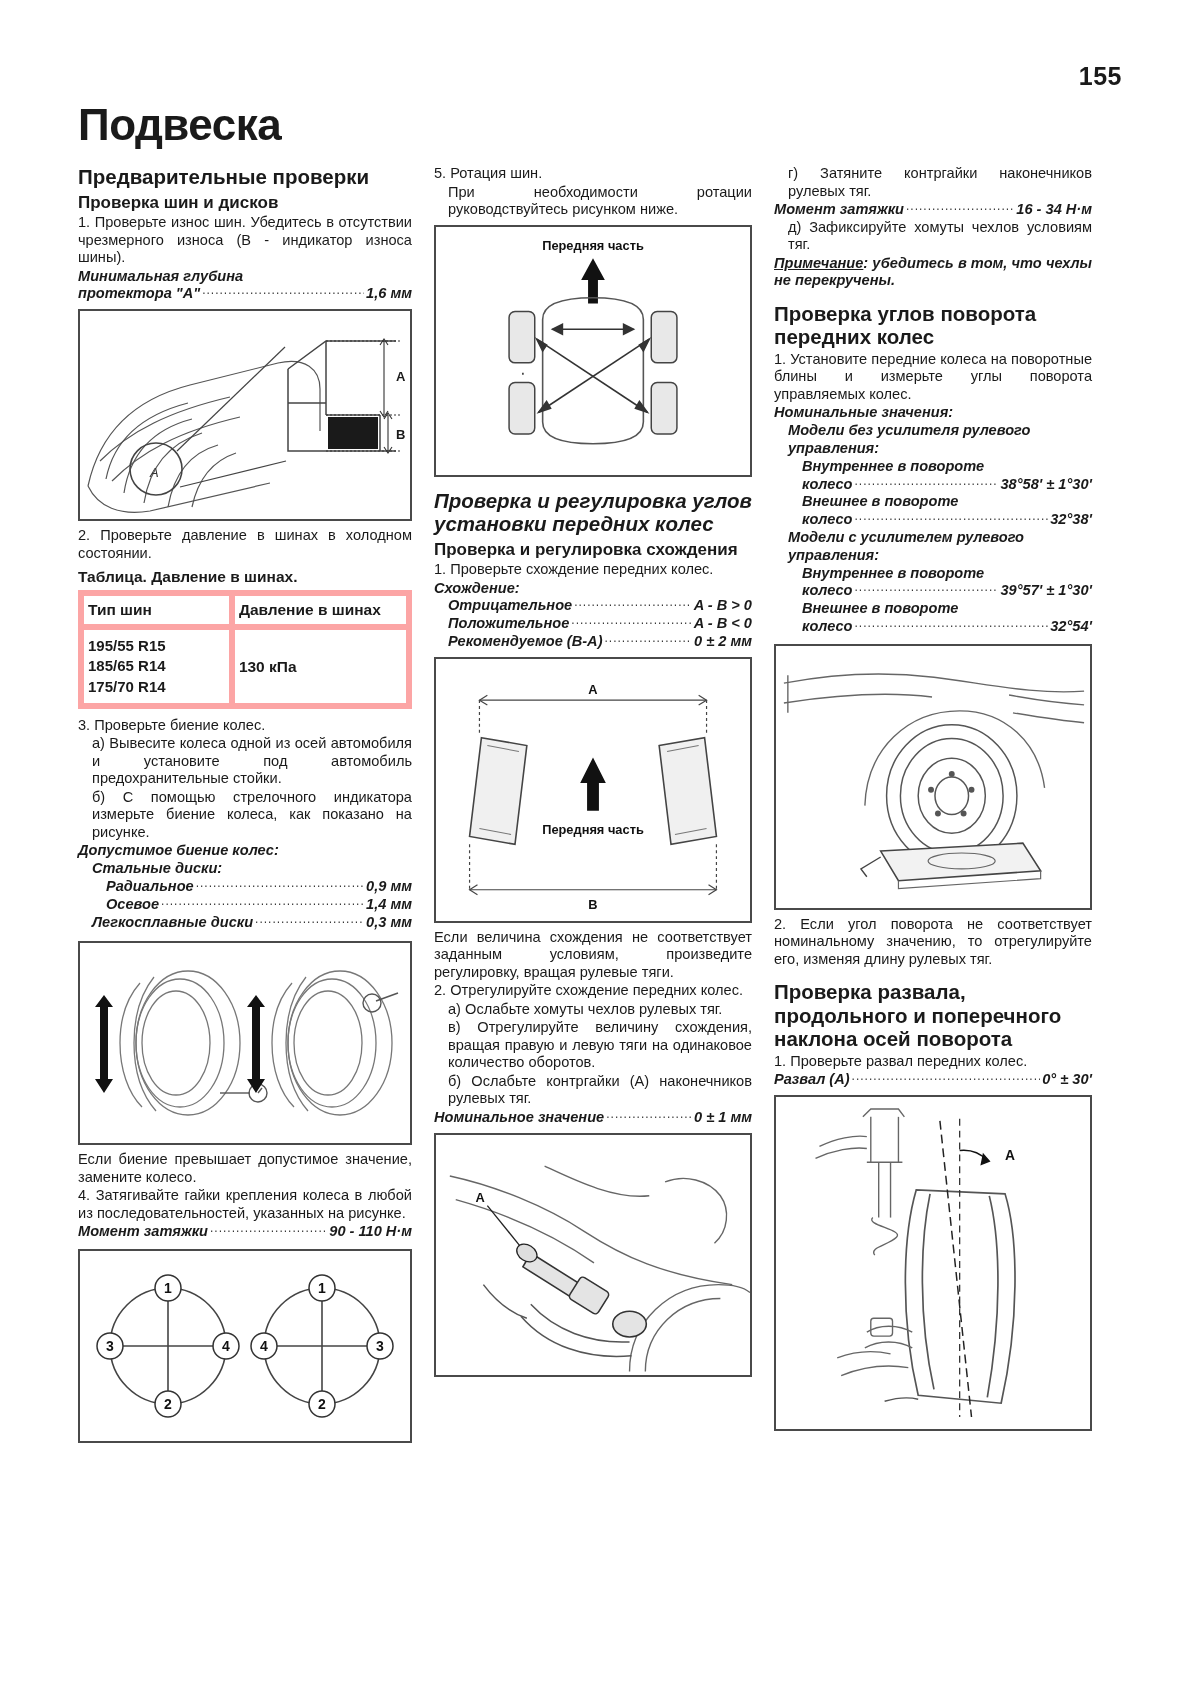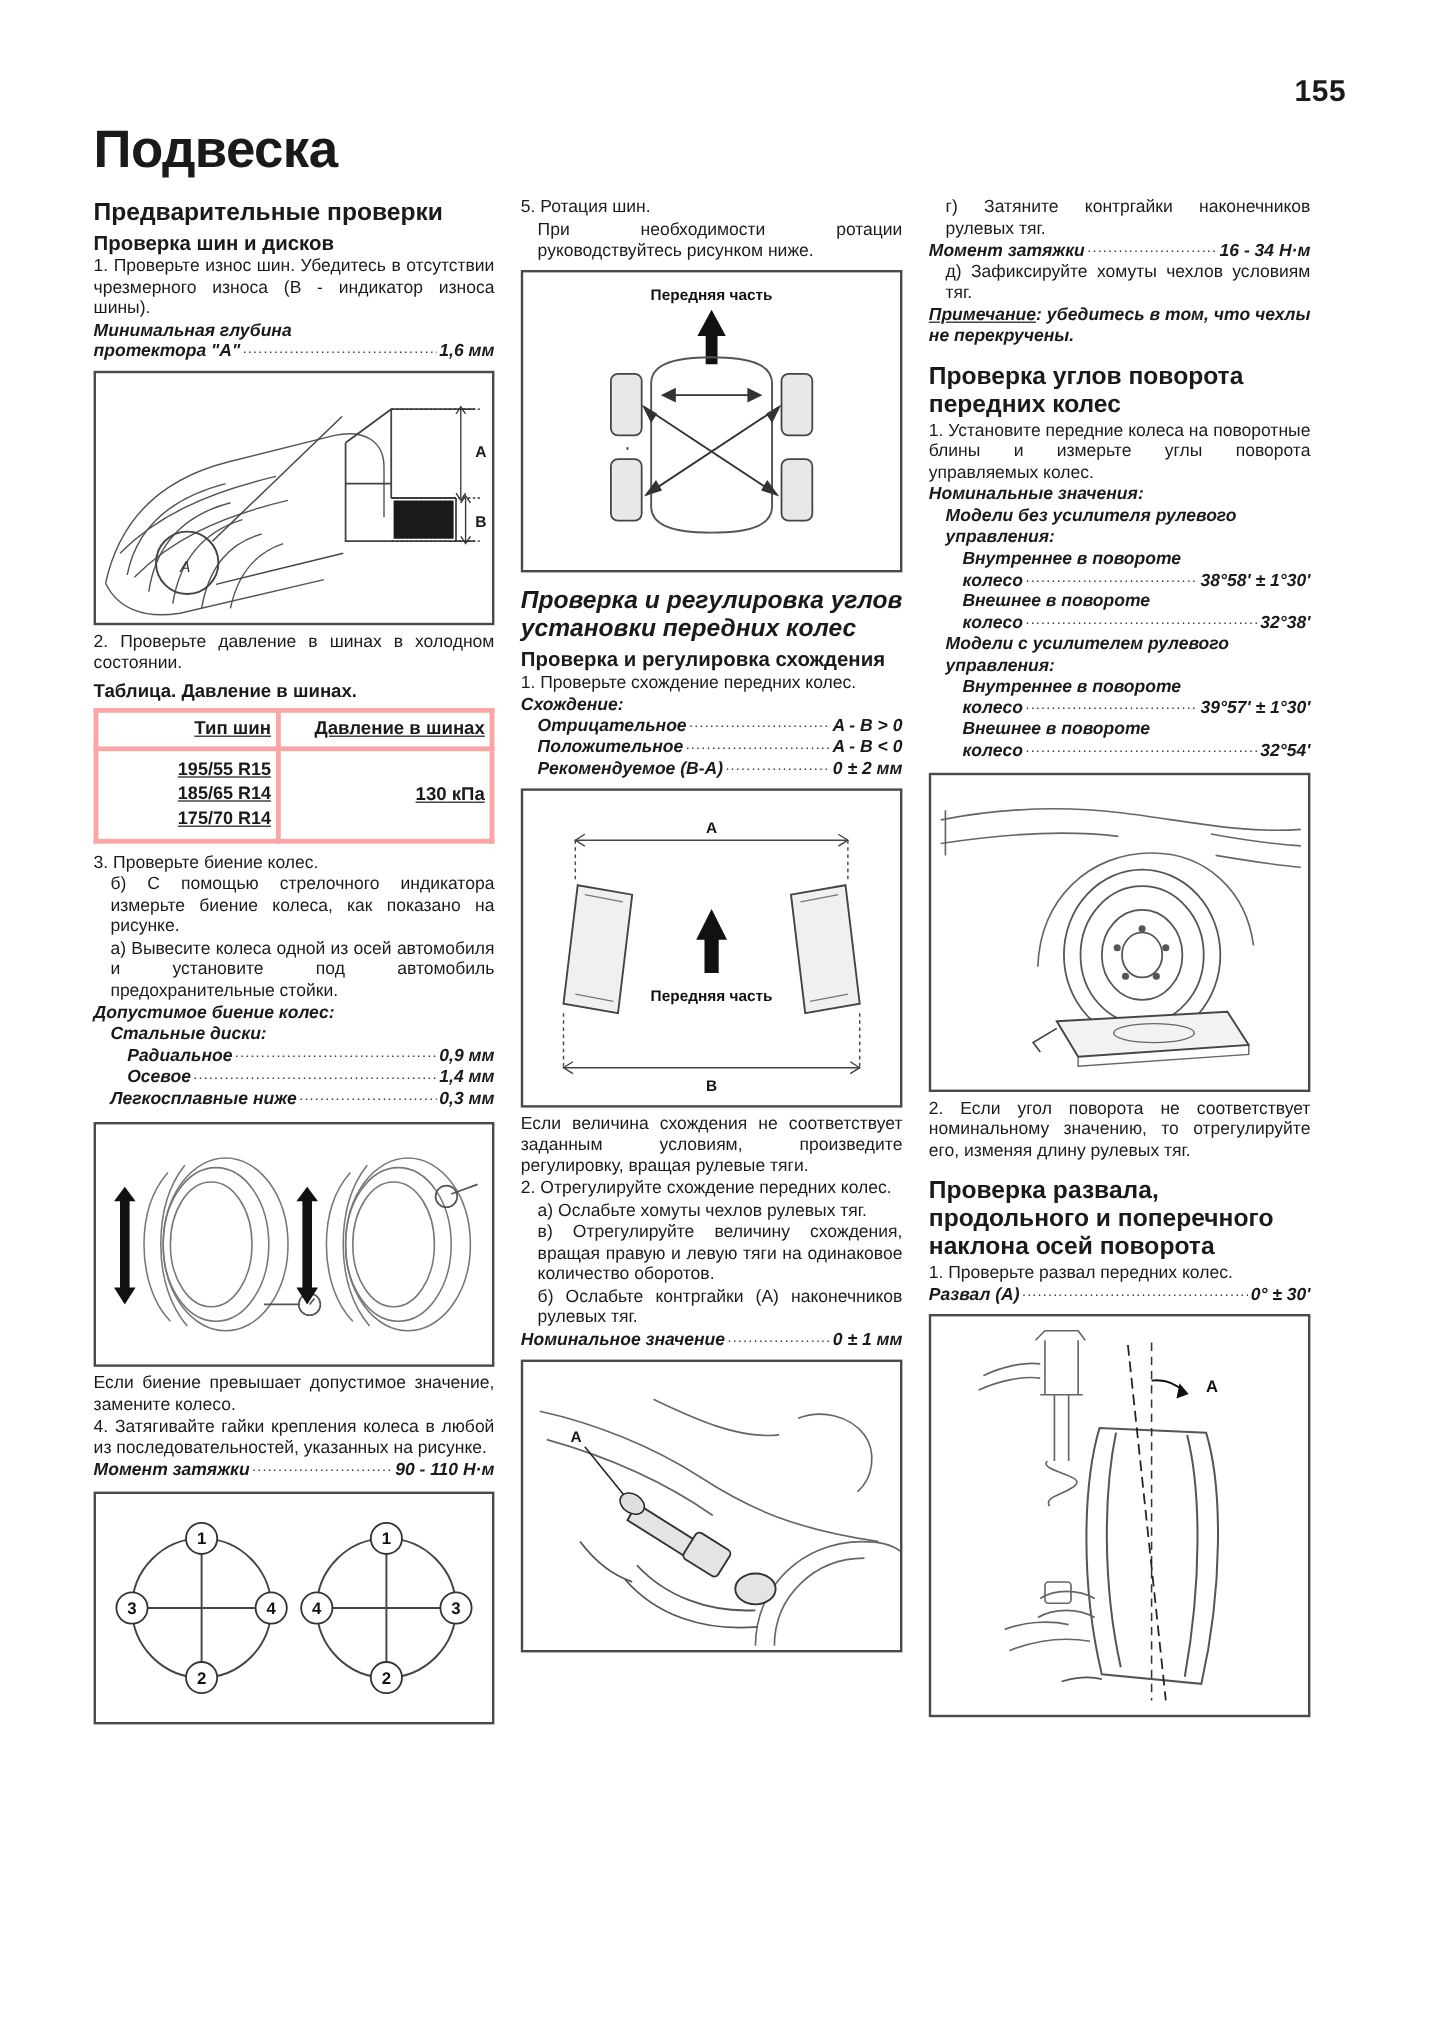--- a/index.html
+++ b/index.html
@@ -85,25 +85,24 @@
   .fig svg{display:block;width:100%;height:100%;}
 
   
   table.ptable{
     border-collapse:collapse;
     width:100%;
     margin:4px 0 8px 0;
     font-size:15px;
   }
   table.ptable th, table.ptable td{
-    border:4px solid #fca5a5;
-    text-align:right;
+    border:6px solid #fca5a5;
+    text-align:left;
     font-weight:bold;
     padding:3px 4px;
-    text-decoration:underline;
   }
   table.ptable th{font-size:15.5px;padding:5px 4px;}
   table.ptable td.types{line-height:1.35;padding:6px 4px;}
   table.ptable td.press{font-size:15.5px;}
   .tbl-title{font-size:15.5px;font-weight:bold;margin:6px 0 2px 0;}
 </style>
 </head>
 <body>
 
 <div class="page">
@@ -193,37 +192,37 @@
             <div>195/55 R15</div>
             <div>185/65 R14</div>
             <div>175/70 R14</div>
           </td>
           <td class="press">130 кПа</td>
         </tr>
       </tbody>
         </table>
 
       <p class="body">3. Проверьте биение колес.</p>
+      <p class="body ind">а) Вывесите колеса одной из осей автомобиля и установите под автомобиль предохранительные стойки.</p>
       <p class="body ind">б) С помощью стрелочного индикатора измерьте биение колеса, как показано на рисунке.</p>
-      <p class="body ind">а) Вывесите колеса одной из осей автомобиля и установите под автомобиль предохранительные стойки.</p>
 
       <div class="spec nodots">Допустимое биение колес:</div>
       <div class="spec nodots i1">Стальные диски:</div>
       <div class="spec i2">
         <span class="lbl">Радиальное</span>
         <span class="dots">..................................................</span>
         <span class="val">0,9 мм</span>
       </div>
       <div class="spec i2">
         <span class="lbl">Осевое</span>
         <span class="dots">..................................................</span>
         <span class="val">1,4 мм</span>
       </div>
       <div class="spec i1">
-        <span class="lbl">Легкосплавные ниже</span>
+        <span class="lbl">Легкосплавные диски</span>
         <span class="dots">..................................................</span>
         <span class="val">0,3 мм</span>
       </div>
 
       <div class="fig" style="height:200px;margin-top:10px;">
         <svg viewBox="0 0 330 200" xmlns="http://www.w3.org/2000/svg">
           <g fill="none" stroke="#777" stroke-width="1.3">
 
             <ellipse cx="108" cy="100" rx="52" ry="72"></ellipse>
             <ellipse cx="100" cy="100" rx="44" ry="64"></ellipse>

